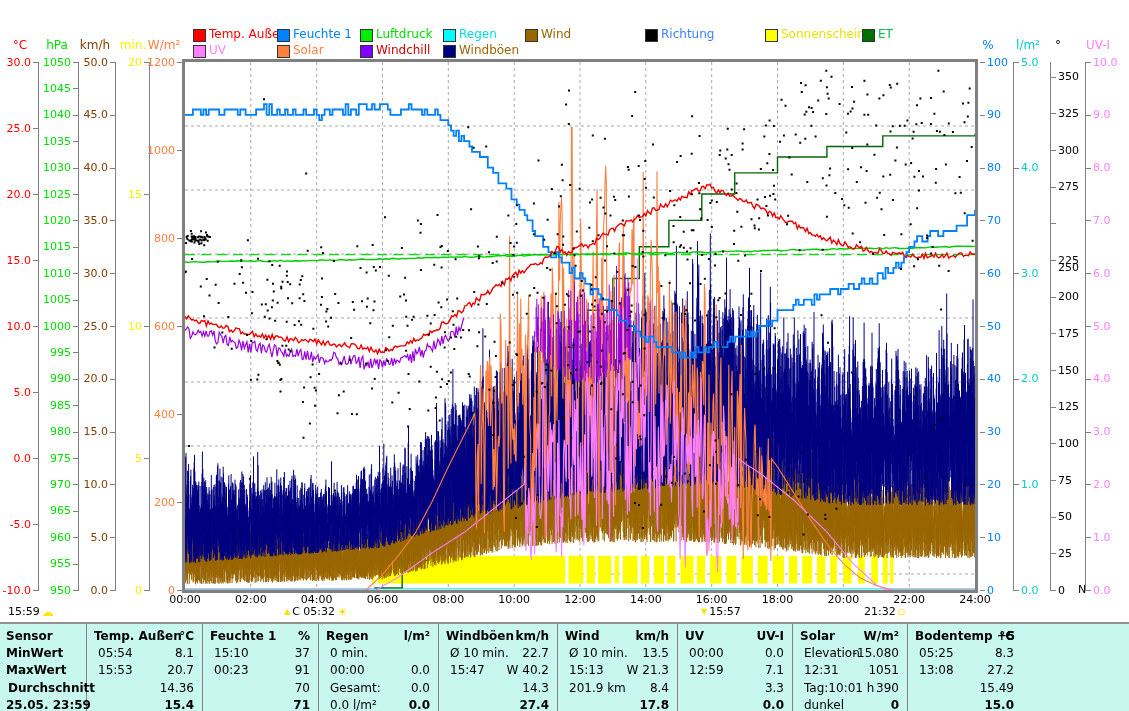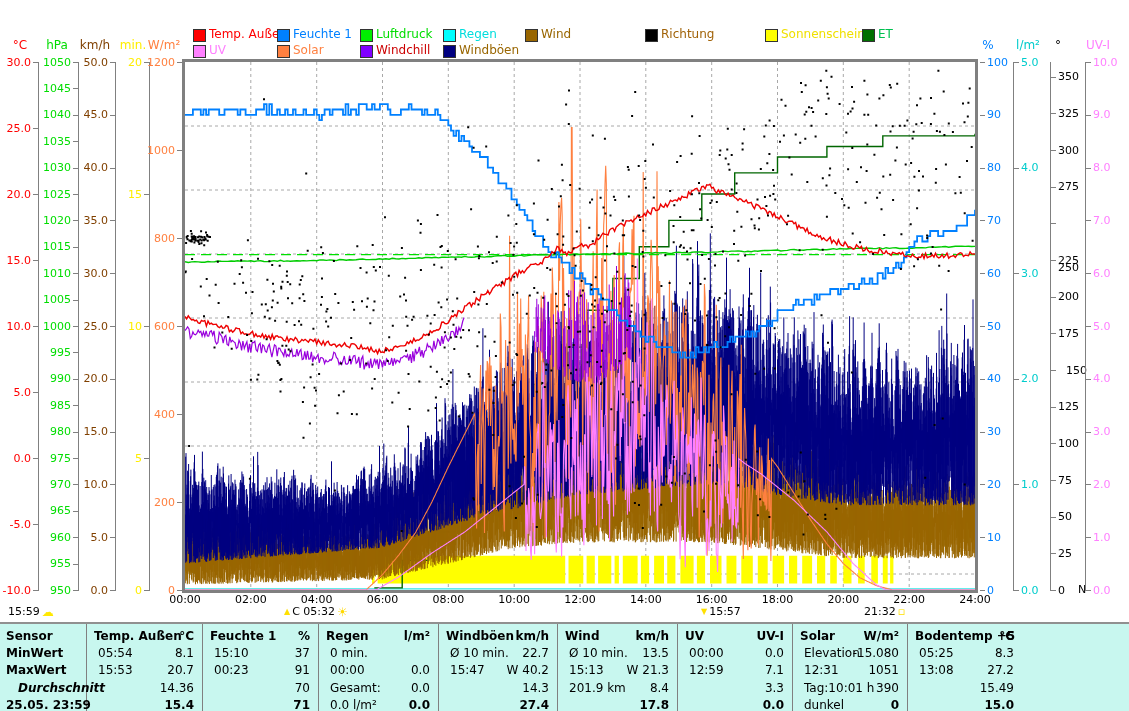--- a/index.html
+++ b/index.html
@@ -30,21 +30,21 @@
       <div class="leglab" style="left: 209px; top: 27px; color: rgb(255, 0, 0);">Temp. Außen</div>
       <div class="legsq" style="left: 277px; top: 29px; background: rgb(0, 128, 255);"></div>
       <div class="leglab" style="left: 293px; top: 27px; color: rgb(0, 128, 255);">Feuchte 1</div>
       <div class="legsq" style="left: 360px; top: 29px; background: rgb(0, 238, 0);"></div>
       <div class="leglab" style="left: 376px; top: 27px; color: rgb(0, 221, 0);">Luftdruck</div>
       <div class="legsq" style="left: 443px; top: 29px; background: rgb(0, 255, 255);"></div>
       <div class="leglab" style="left: 459px; top: 27px; color: rgb(0, 221, 221);">Regen</div>
       <div class="legsq" style="left: 525px; top: 29px; background: rgb(153, 102, 0);"></div>
       <div class="leglab" style="left: 541px; top: 27px; color: rgb(153, 102, 0);">Wind</div>
       <div class="legsq" style="left: 645px; top: 29px; background: rgb(0, 0, 0);"></div>
-      <div class="leglab" style="left: 661px; top: 27px; color: #a16207;">Richtung</div>
+      <div class="leglab" style="left: 661px; top: 27px; color: #3b82f6;">Richtung</div>
       <div class="legsq" style="left: 765px; top: 29px; background: rgb(255, 255, 0);"></div>
       <div class="leglab" style="left: 781px; top: 27px; color: rgb(240, 224, 0);">Sonnenschein</div>
       <div class="legsq" style="left: 862px; top: 29px; background: rgb(0, 112, 0);"></div>
       <div class="leglab" style="left: 878px; top: 27px; color: rgb(0, 192, 80);">ET</div>
       <div class="legsq" style="left: 193px; top: 45px; background: rgb(255, 128, 255);"></div>
       <div class="leglab" style="left: 209px; top: 43px; color: rgb(255, 128, 255);">UV</div>
       <div class="legsq" style="left: 277px; top: 45px; background: rgb(255, 128, 64);"></div>
       <div class="leglab" style="left: 293px; top: 43px; color: rgb(255, 128, 64);">Solar</div>
       <div class="legsq" style="left: 360px; top: 45px; background: rgb(128, 0, 255);"></div>
       <div class="leglab" style="left: 376px; top: 43px; color: rgb(204, 0, 0);">Windchill</div>
@@ -216,21 +216,21 @@
       <div class="ticklab" style="top: 180.167px; color: rgb(0, 0, 0); text-align: left; left: 1058px;">275</div>
       <div class="tick" style="left: 1051px; top: 223.333px;"></div>
       <div class="ticklab" style="top: 216.833px; color: rgb(0, 0, 0); text-align: left; left: 1058px; margin-top: 44px;">250</div>
       <div class="tick" style="left: 1051px; top: 260px;"></div>
       <div class="ticklab" style="top: 253.5px; color: rgb(0, 0, 0); text-align: left; left: 1058px;">225</div>
       <div class="tick" style="left: 1051px; top: 296.667px;"></div>
       <div class="ticklab" style="top: 290.167px; color: rgb(0, 0, 0); text-align: left; left: 1058px;">200</div>
       <div class="tick" style="left: 1051px; top: 333.333px;"></div>
       <div class="ticklab" style="top: 326.833px; color: rgb(0, 0, 0); text-align: left; left: 1058px;">175</div>
       <div class="tick" style="left: 1051px; top: 370px;"></div>
-      <div class="ticklab" style="top: 363.5px; color: rgb(0, 0, 0); text-align: left; left: 1058px; margin-left: 8px;">150</div>
+      <div class="ticklab" style="top: 363.5px; color: rgb(0, 0, 0); text-align: left; left: 1058px;">150</div>
       <div class="tick" style="left: 1051px; top: 406.667px;"></div>
       <div class="ticklab" style="top: 400.167px; color: rgb(0, 0, 0); text-align: left; left: 1058px;">125</div>
       <div class="tick" style="left: 1051px; top: 443.333px;"></div>
       <div class="ticklab" style="top: 436.833px; color: rgb(0, 0, 0); text-align: left; left: 1058px;">100</div>
       <div class="tick" style="left: 1051px; top: 480px;"></div>
       <div class="ticklab" style="top: 473.5px; color: rgb(0, 0, 0); text-align: left; left: 1058px;">75</div>
       <div class="tick" style="left: 1051px; top: 516.667px;"></div>
       <div class="ticklab" style="top: 510.167px; color: rgb(0, 0, 0); text-align: left; left: 1058px;">50</div>
       <div class="tick" style="left: 1051px; top: 553.333px;"></div>
       <div class="ticklab" style="top: 546.833px; color: rgb(0, 0, 0); text-align: left; left: 1058px;">25</div>
@@ -319,21 +319,21 @@
       <div class="tdiv" style="left: 202px;"></div>
       <div class="tdiv" style="left: 318px;"></div>
       <div class="tdiv" style="left: 438px;"></div>
       <div class="tdiv" style="left: 557px;"></div>
       <div class="tdiv" style="left: 677px;"></div>
       <div class="tdiv" style="left: 792px;"></div>
       <div class="tdiv" style="left: 907px;"></div>
       <div class="tcell b" style="left: 6px; top: 4px; width: 76px;">Sensor</div>
       <div class="tcell b" style="left: 6px; top: 21px; width: 76px;">MinWert</div>
       <div class="tcell b" style="left: 6px; top: 38px; width: 76px;">MaxWert</div>
-      <div class="tcell b" style="left: 18px; top: 56px; width: 76px; font-style: italic;">Durchschnitt</div>
+      <div class="tcell b" style="left: 8px; top: 56px; width: 76px;">Durchschnitt</div>
       <div class="tcell b" style="left: 6px; top: 73px; width: 76px;">25.05. 23:59</div>
       <div class="tcell b" style="left: 94px; top: 4px;">Temp. Außen</div>
       <div class="tcell b" style="left: 114px; top: 4px; width: 80px; text-align: right;">°C</div>
       <div class="tcell" style="left: 98px; top: 21px;">05:54</div>
       <div class="tcell" style="left: 114px; top: 21px; width: 80px; text-align: right;">8.1</div>
       <div class="tcell" style="left: 98px; top: 38px;">15:53</div>
       <div class="tcell" style="left: 114px; top: 38px; width: 80px; text-align: right;">20.7</div>
       <div class="tcell" style="left: 114px; top: 56px; width: 80px; text-align: right;">14.36</div>
       <div class="tcell b" style="left: 114px; top: 73px; width: 80px; text-align: right;">15.4</div>
       <div class="tcell b" style="left: 210px; top: 4px;">Feuchte 1</div>

